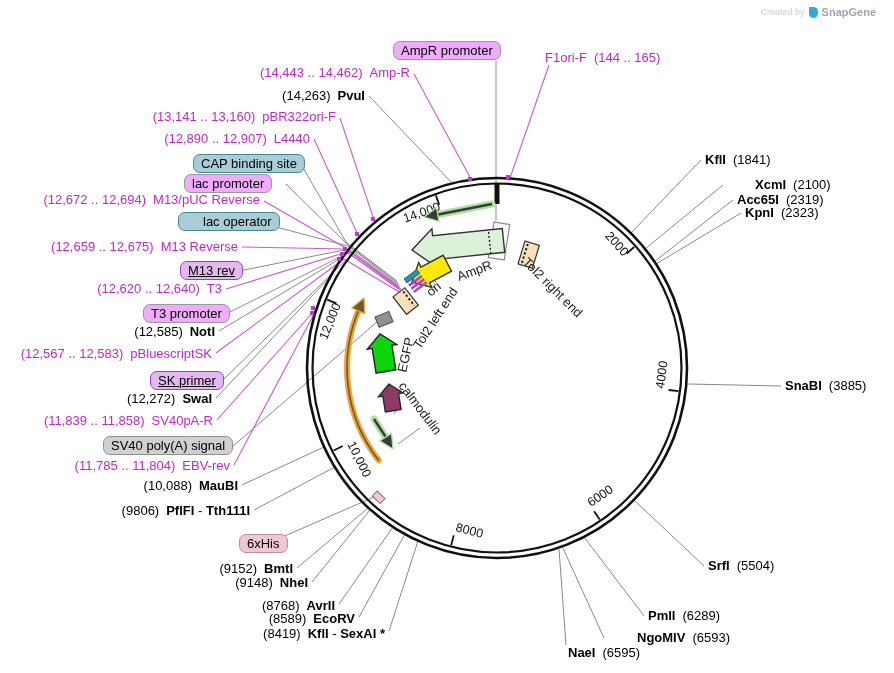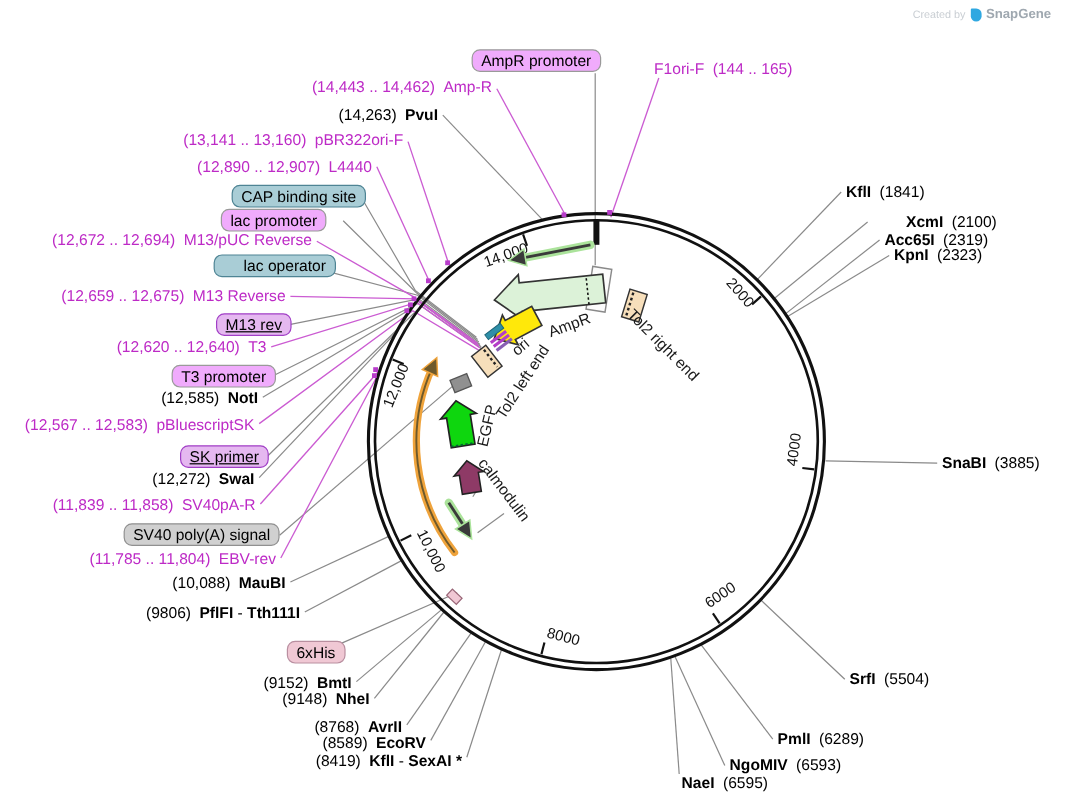--- a/index.html
+++ b/index.html
@@ -226,21 +226,21 @@
       <div class="fbox fb-gray" style="left: 103px; top: 436px;">SV40 poly(A) signal</div>
       <div class="fbox fb-pink" style="left: 239px; top: 534px;">6xHis</div>
       <div class="lab primer" style="left: 545px; top: 50px;"><span class="nm">F1ori-F</span><span class="gap"></span><span class="pfx">(144 .. 165)</span></div>
       <div class="lab" style="left: 705px; top: 152px;"><span class="nm-b">KflI</span><span class="gap"></span><span class="pfx">(1841)</span></div>
       <div class="lab" style="left: 727px; top: 177px; margin-left: 28px;"><span class="nm-b">XcmI</span><span class="gap"></span><span class="pfx">(2100)</span></div>
       <div class="lab" style="left: 737px; top: 192px;"><span class="nm-b">Acc65I</span><span class="gap"></span><span class="pfx">(2319)</span></div>
       <div class="lab" style="left: 745px; top: 205px;"><span class="nm-b">KpnI</span><span class="gap"></span><span class="pfx">(2323)</span></div>
       <div class="lab" style="left: 785px; top: 378px;"><span class="nm-b">SnaBI</span><span class="gap"></span><span class="pfx">(3885)</span></div>
       <div class="lab" style="left: 708px; top: 558px;"><span class="nm-b">SrfI</span><span class="gap"></span><span class="pfx">(5504)</span></div>
       <div class="lab" style="left: 648px; top: 608px;"><span class="nm-b">PmlI</span><span class="gap"></span><span class="pfx">(6289)</span></div>
-      <div class="lab" style="left: 608px; top: 630px;"><span class="nm-b">NgoMIV</span><span class="gap"></span><span class="pfx">(6593)</span></div>
+      <div class="lab" style="left: 637px; top: 630px;"><span class="nm-b">NgoMIV</span><span class="gap"></span><span class="pfx">(6593)</span></div>
       <div class="lab" style="left: 568px; top: 645px;"><span class="nm-b">NaeI</span><span class="gap"></span><span class="pfx">(6595)</span></div>
     </div>
 
 
 <div class="watermark">
   <span class="wm-created">Created by</span>
   <span class="wm-logo"></span>
   <span class="wm-brand">SnapGene</span>
 </div>
 

